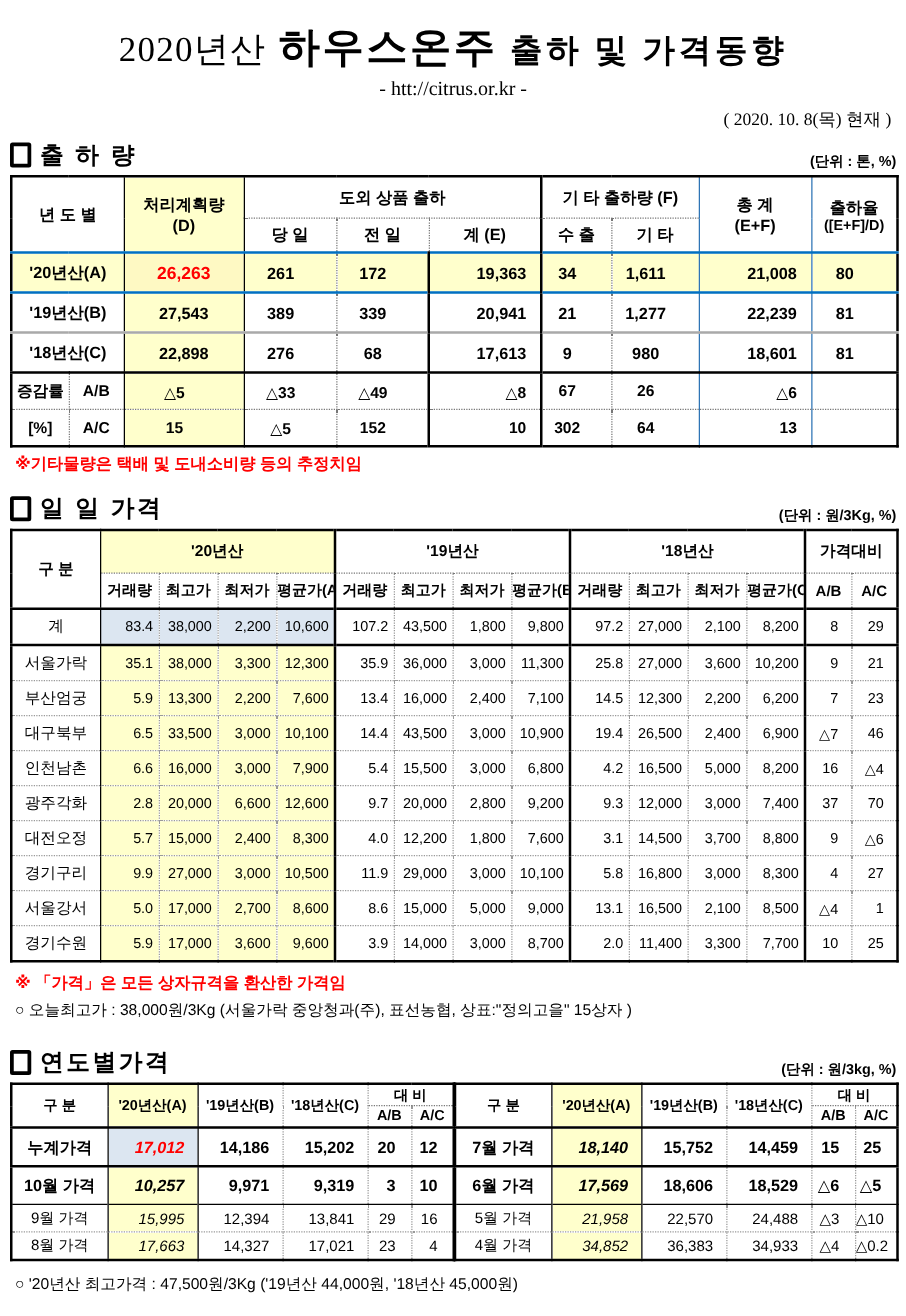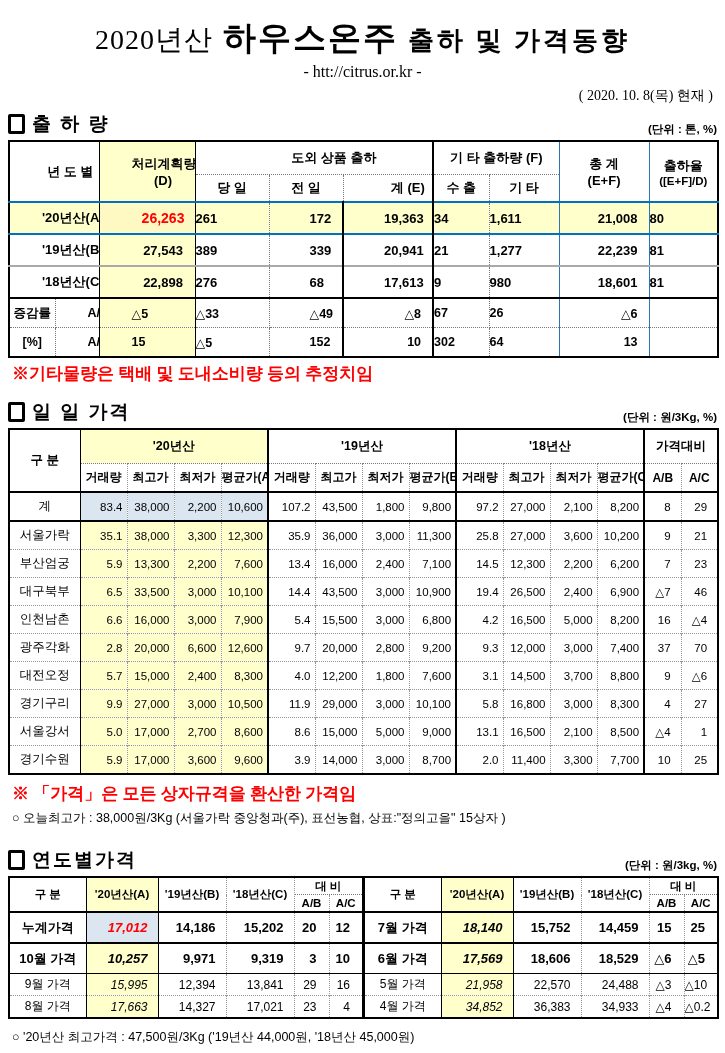--- a/index.html
+++ b/index.html
@@ -27,28 +27,28 @@
   .t1 thead tr:nth-child(1) th{height:32px;}
   .t1 thead tr:nth-child(2) th{height:26px;}
   .t1 thead{border-bottom:2px solid #0070c0;}
   .t1 .grp{border-bottom:1px dotted #777;}
   .t1 tbody td{font-size:13px;font-weight:700;height:30px;}
   .t1 tbody tr:nth-child(1){border-bottom:2px solid #0070c0;}
   .t1 tbody tr:nth-child(2){border-bottom:2px solid #a9a9a9;}
   .t1 tbody tr:nth-child(3){border-bottom:2px solid #000;}
   .t1 tbody tr.chg1 td{border-bottom:1px dotted #777;}
   .t1 tr.chg1 td,.t1 tr.chg2 td{height:28px;font-size:12.5px;}
-  .t1 .vS{border-right:1px solid #000;padding-left:32px;}
+  .t1 .vS{border-right:1px solid #000;}
   .t1 .vD{border-right:1px dotted #777;}
-  .t1 .vK{border-right:2px solid #000;padding-left:40px;}
+  .t1 .vK{border-right:2px solid #000;}
   .t1 .vB{border-right:1px solid #2e74b5;}
   .t1 .yel{background:#ffffcc;}
   .t1 .dblue{background:#fef9c3;}
   .t1 .red{color:#ff0000;font-size:14px;}
-  .t1 .num{text-align:left;padding-right:15px;}
+  .t1 .num{text-align:center;padding-right:15px;}
   .t1 .numw{text-align:right;padding-right:11px;}
   .t1 .ctr{text-align:center;padding-right:0;}
   .t1 .h2l{font-size:11.5px;}
   .t1 .clbl{border-right:1px dotted #777;font-size:12.5px;}
   
   .t2{border:2px solid #000;}
   .t2 th{font-size:12.5px;font-weight:700;}
   .t2 tr.h1 th{height:33px;}
   .t2 tr.h2 th{height:27px;}
   .t2 thead{border-bottom:2px solid #000;}
@@ -87,21 +87,21 @@
   .t3 tbody tr:nth-child(3) td,.t3 tbody tr:nth-child(4) td{height:21px;}
   .t3 tbody tr:nth-child(1){border-bottom:2px solid #000;}
   .t3 tbody tr:nth-child(2){border-bottom:1px solid #000;}
   .t3 tbody tr:nth-child(3){border-bottom:1px dotted #999;}
   .t3 td.n{text-align:right;padding-right:10px;}
   .t3 td.cm{text-align:right;padding-right:12px;}
   .t3 td.y20{background:#ffffcc;font-style:italic;}
   .t3 tbody tr:nth-child(1) td.y20.first{background:#dce6f1;color:#ff0000;}
   
   .note{font-size:12.5px;margin:5px 0 0 4px;letter-spacing:0px;}
-  .note-red{font-size:17px;font-weight:700;color:#ff0000;margin:4px 0 0 4px;font-family:Liberation Serif, serif;}
+  .note-red{font-size:13px;font-weight:700;color:#ff0000;margin:4px 0 0 4px;}
 </style>
 </head>
 <body>
 
 <div class="page">
 
   <div class="title-line">
     <span class="title-prefix">2020년산</span>
     <span class="title-main">하우스온주</span>
     <span class="title-suffix">출하 및 가격동향</span>

